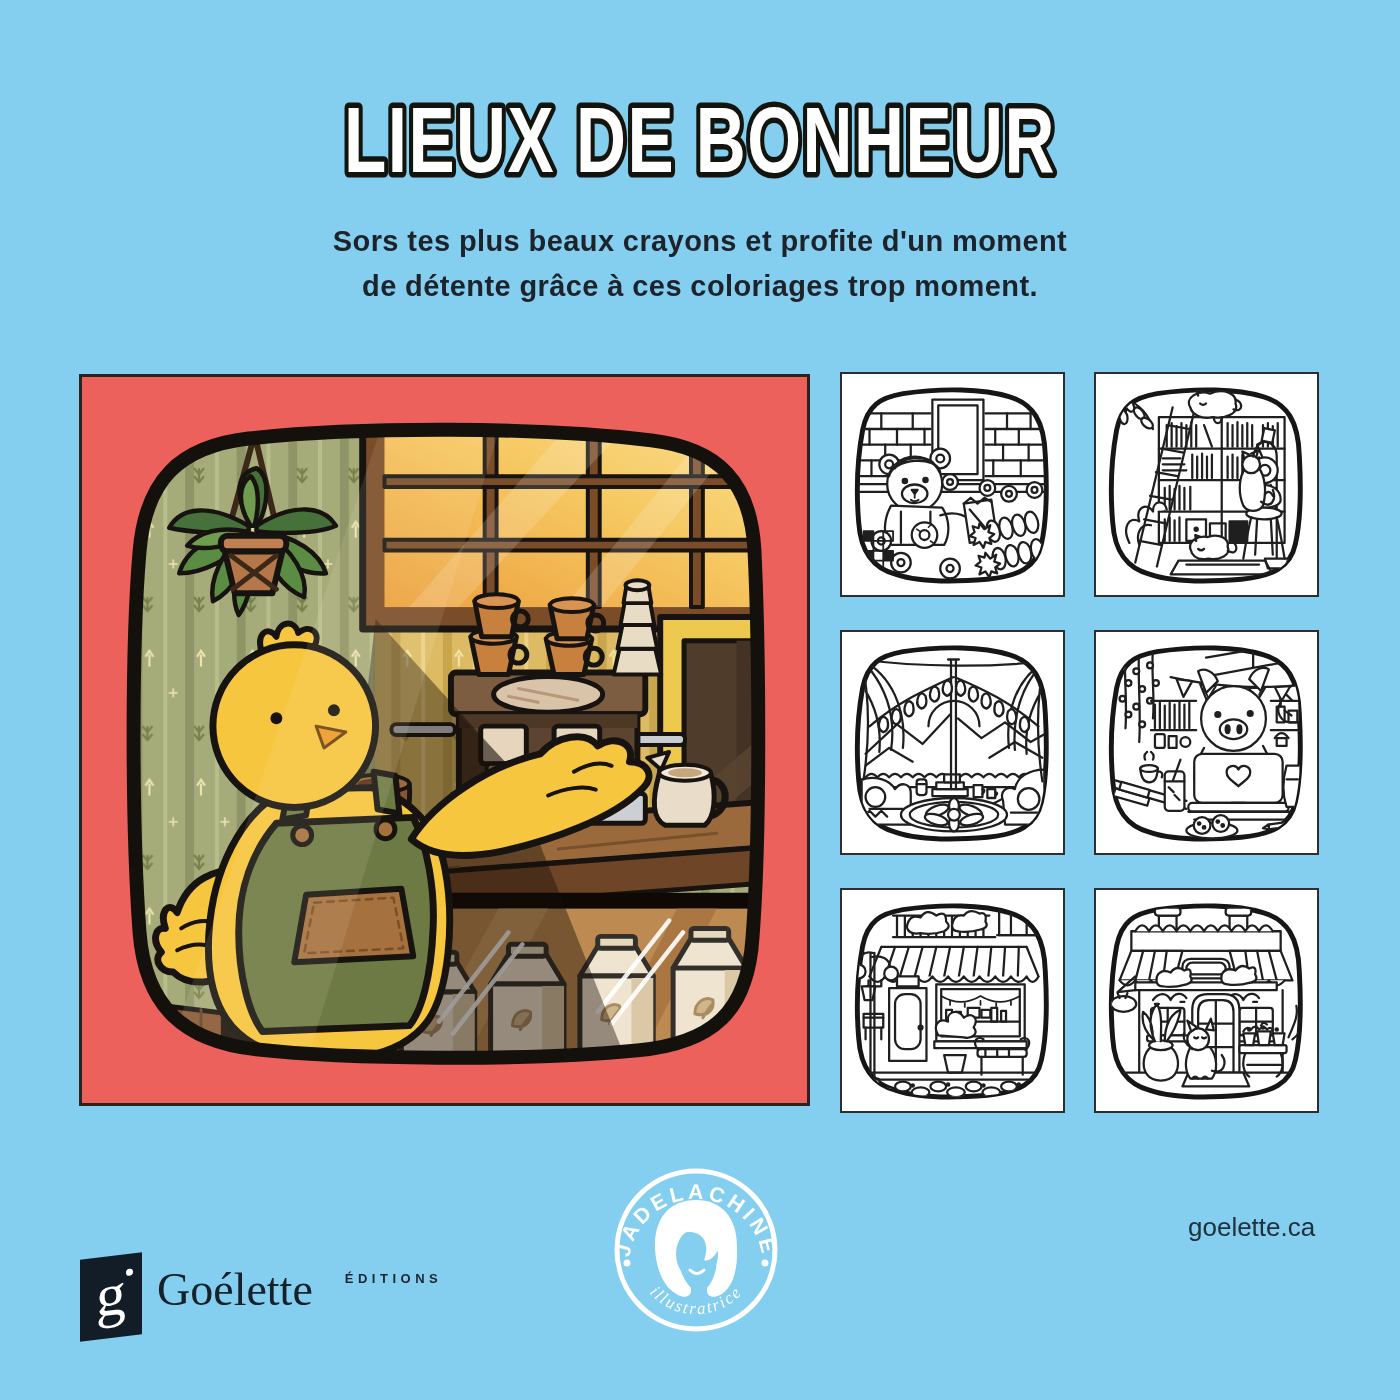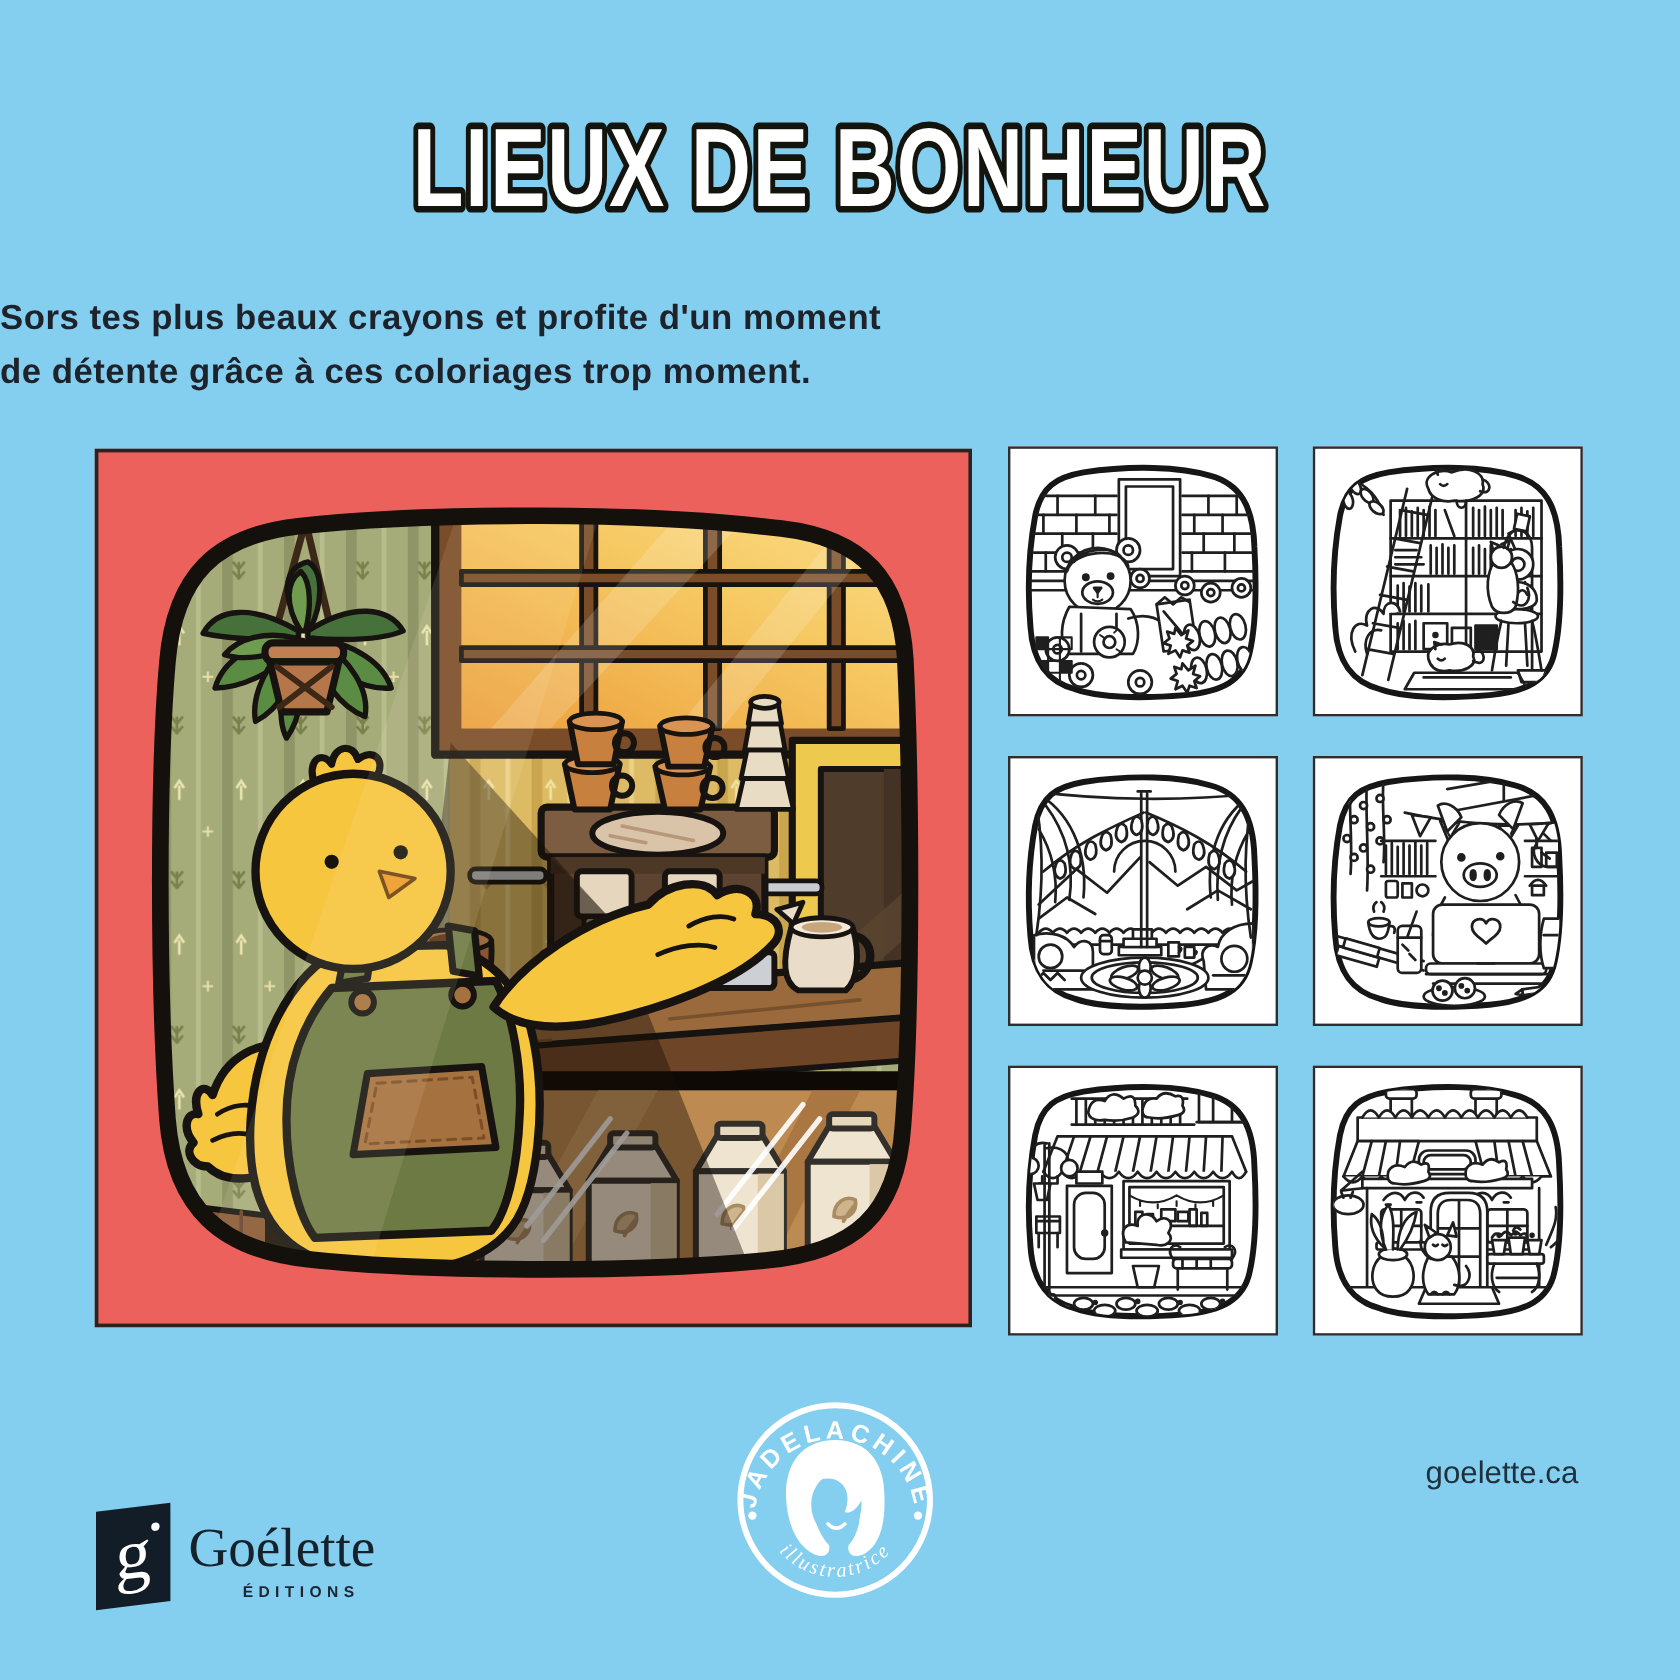--- a/index.html
+++ b/index.html
@@ -1,36 +1,36 @@
 <!DOCTYPE html>
 <html><head>
 <meta charset="utf-8">
 <style>
   html,body{margin:0;padding:0;background:#84ceef;}
   body{width:1400px;height:1400px;position:relative;overflow:hidden;font-family:"Liberation Sans",sans-serif;}
   .poster{position:absolute;inset:0;border-radius:29px;}
   .title-svg{position:absolute;left:0;top:0;width:1400px;height:200px;}
   .title-text{font-family:"Liberation Sans",sans-serif;font-weight:bold;font-size:93px;letter-spacing:2px;
     fill:#ffffff;stroke:#14140f;stroke-width:11px;paint-order:stroke;stroke-linejoin:round;}
-  .subtitle{position:absolute;top:219px;left:0;width:100%;text-align:left;font-weight:bold;
-    font-size:29px;line-height:45px;color:#1e232b;letter-spacing:.4px;margin-top:24px;}
+  .subtitle{position:absolute;top:219px;left:0;width:100%;text-align:center;font-weight:bold;
+    font-size:29px;line-height:45px;color:#1e232b;letter-spacing:.4px;}
   .featured{position:absolute;left:79px;top:374px;width:731px;height:732px;background:#ec615c;
     border:3px solid #2b2320;box-sizing:border-box;}
   .featured svg{display:block;width:725px;height:726px;}
   .thumbs{position:absolute;left:840px;top:372px;display:grid;grid-template-columns:225px 225px;
     grid-auto-rows:225px;column-gap:29px;row-gap:33px;}
   .thumb{background:#ffffff;border:2px solid #2e2e2e;box-sizing:border-box;}
   .thumb svg{display:block;width:100%;height:100%;}
   .ln{fill:none;stroke:#1f1f1f;stroke-width:2.3;stroke-linecap:round;stroke-linejoin:round;}
   .publisher{position:absolute;left:80px;top:1256px;display:flex;align-items:flex-start;gap:15px;}
   .mark{width:62px;height:82px;background:#131d27;transform:skewY(-7deg);position:relative;
     display:flex;align-items:center;justify-content:center;}
   .mark .g{font-family:"Liberation Serif",serif;font-size:60px;color:#ffffff;line-height:1;margin-top:-4px;}
   .gdot{position:absolute;width:7px;height:7px;border-radius:50%;background:#ffffff;right:9px;top:15px;}
-  .ptext{display:flex;flex-direction:column;align-items:center;margin-top:10px;}
+  .ptext{display:flex;flex-direction:row;align-items:flex-start;margin-top:10px;}
   .pname{font-family:"Liberation Serif",serif;font-size:46px;color:#15212b;line-height:1.05;}
   .ptype{font-size:13px;letter-spacing:4.5px;color:#1b2631;margin-top:5px;font-weight:bold;margin-left:32px;}
   .badge{position:absolute;left:612px;top:1166px;width:168px;height:168px;}
   .badge text{fill:#ffffff;}
   .badge .btop{font-family:"Liberation Sans",sans-serif;font-weight:bold;font-size:21px;letter-spacing:4px;}
   .badge .bbot{font-family:"Liberation Serif",serif;font-style:italic;font-size:17px;letter-spacing:2px;}
   .website{position:absolute;left:1188px;top:1212px;font-size:26px;color:#20303d;}
 </style>
 </head>
 <body>

